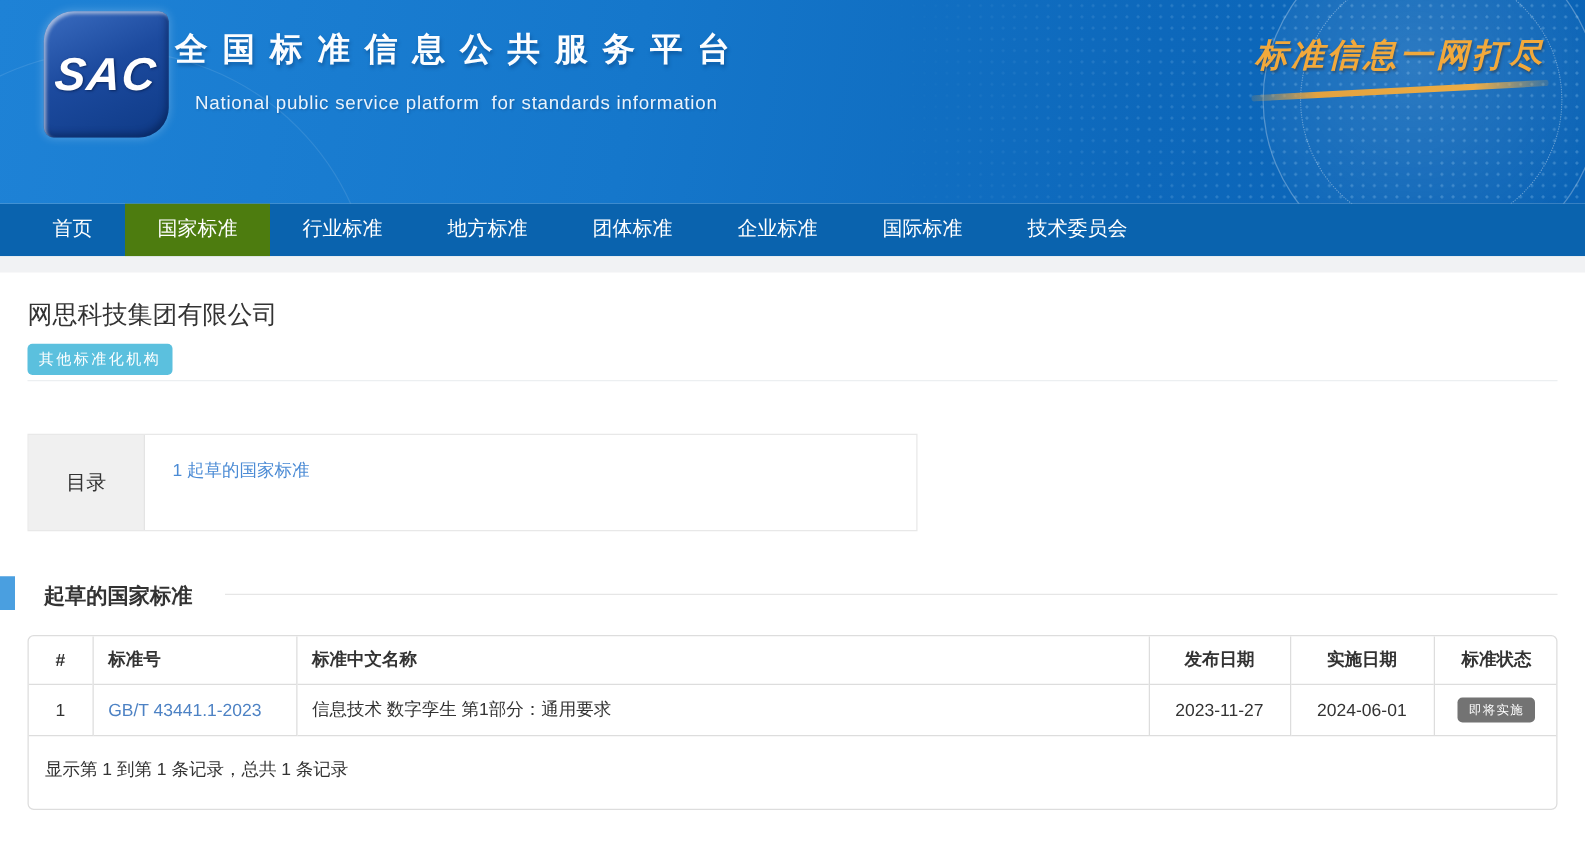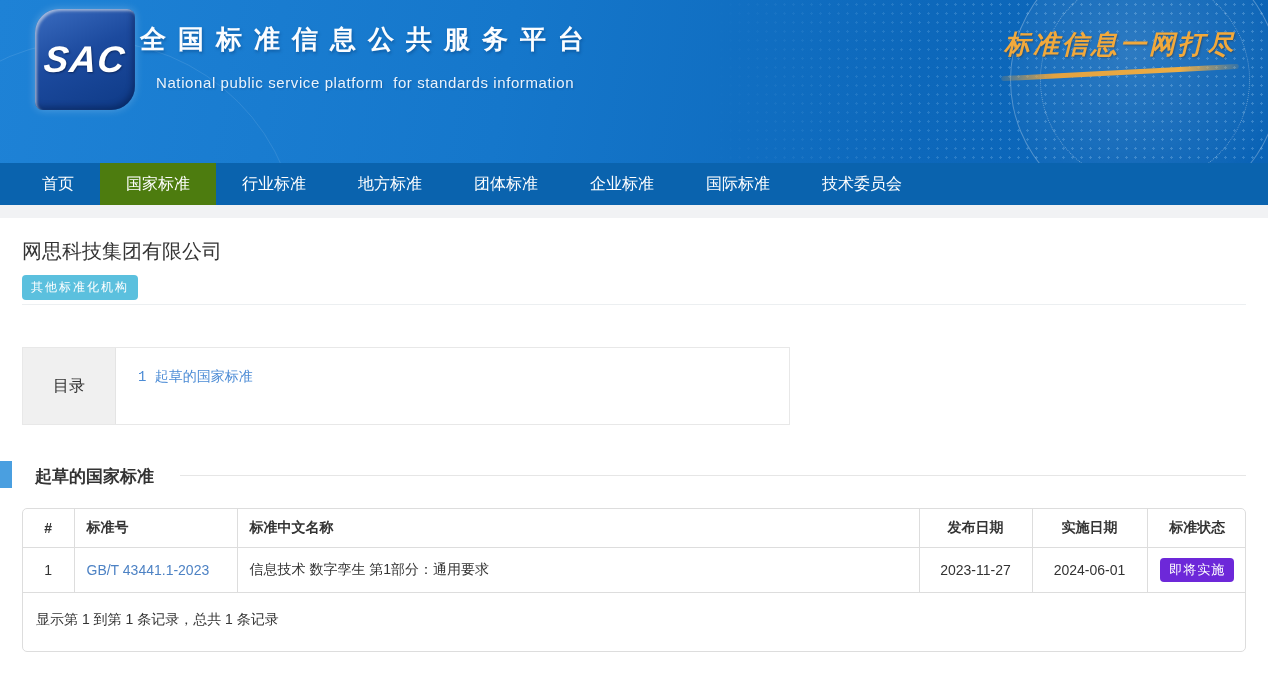--- a/index.html
+++ b/index.html
@@ -86,28 +86,28 @@
   
   .org-name  { position:absolute; left:22px; top:238px; font-size:20px; color:#333; }
   .org-badge {
     position:absolute; left:22px; top:275px;
     background:#5bc0de; color:#fff; font-size:12px;
     padding:4px 9px; border-radius:4px; letter-spacing:2px;
   }
   .hr1 { position:absolute; left:22px; top:304px; width:1224px; height:1px; background:#eceff1; }
 
   .toc-box {
-    position:absolute; left:22px; top:347px; width:768px; height:78px;
+    position:absolute; left:22px; top:347px; width:712px; height:78px;
     background:#fff; border:1px solid #e8e8e8; display:flex;
   }
   .toc-label {
     width:93px; background:#f0f0f0; display:flex; align-items:center; justify-content:center;
     font-size:16px; color:#333; border-right:1px solid #e4e4e4;
   }
-  .toc-body { flex:1; padding:20px 0 0 22px;font-family:Liberation Mono, monospace; }
+  .toc-body { flex:1; padding:20px 0 0 22px; }
   .toc-body a { color:#4b8bd5; font-size:14px; text-decoration:none; cursor:pointer; }
 
   .sec-bar   { position:absolute; left:0; top:461px; width:12px; height:27px; background:#4a9fe0; }
   .sec-title { position:absolute; left:35px; top:465px; font-size:17px; font-weight:bold; color:#333; white-space:nowrap; }
   .sec-line  { position:absolute; left:180px; top:475px; width:1066px; height:1px; background:#e6e6e6; }
 
   .tbl-wrap {
     position:absolute; left:22px; top:508px; width:1224px;
     border:1px solid #ddd; border-radius:5px; background:#fff; overflow:hidden;
   }
@@ -115,21 +115,21 @@
   table.std th, table.std td {
     font-size:14px; color:#333; padding:10px 12px;
     border-left:1px solid #ddd; text-align:left; overflow:hidden; white-space:nowrap;
   }
   table.std th { font-weight:bold; }
   table.std td { border-top:1px solid #ddd; border-bottom:1px solid #ddd; }
   table.std th:first-child, table.std td:first-child { border-left:none; }
   .col-idx, .col-date, .col-status { text-align:center !important; }
   td a.std-link { color:#4d82c4; text-decoration:none; cursor:pointer; }
   .status-badge {
-    display:inline-block; background:#6d28d9; color:#fff; font-size:13px;
+    display:inline-block; background:#737373; color:#fff; font-size:10px;
     padding:3px 9px; border-radius:4px; letter-spacing:1px;
   }
   .tbl-summary { padding:18px 13px 22px; font-size:14px; color:#333; }
 </style>
 </head>
 <body>
 
 <div class="banner">
   <div class="ring3"></div>
   <div class="dots"></div>

